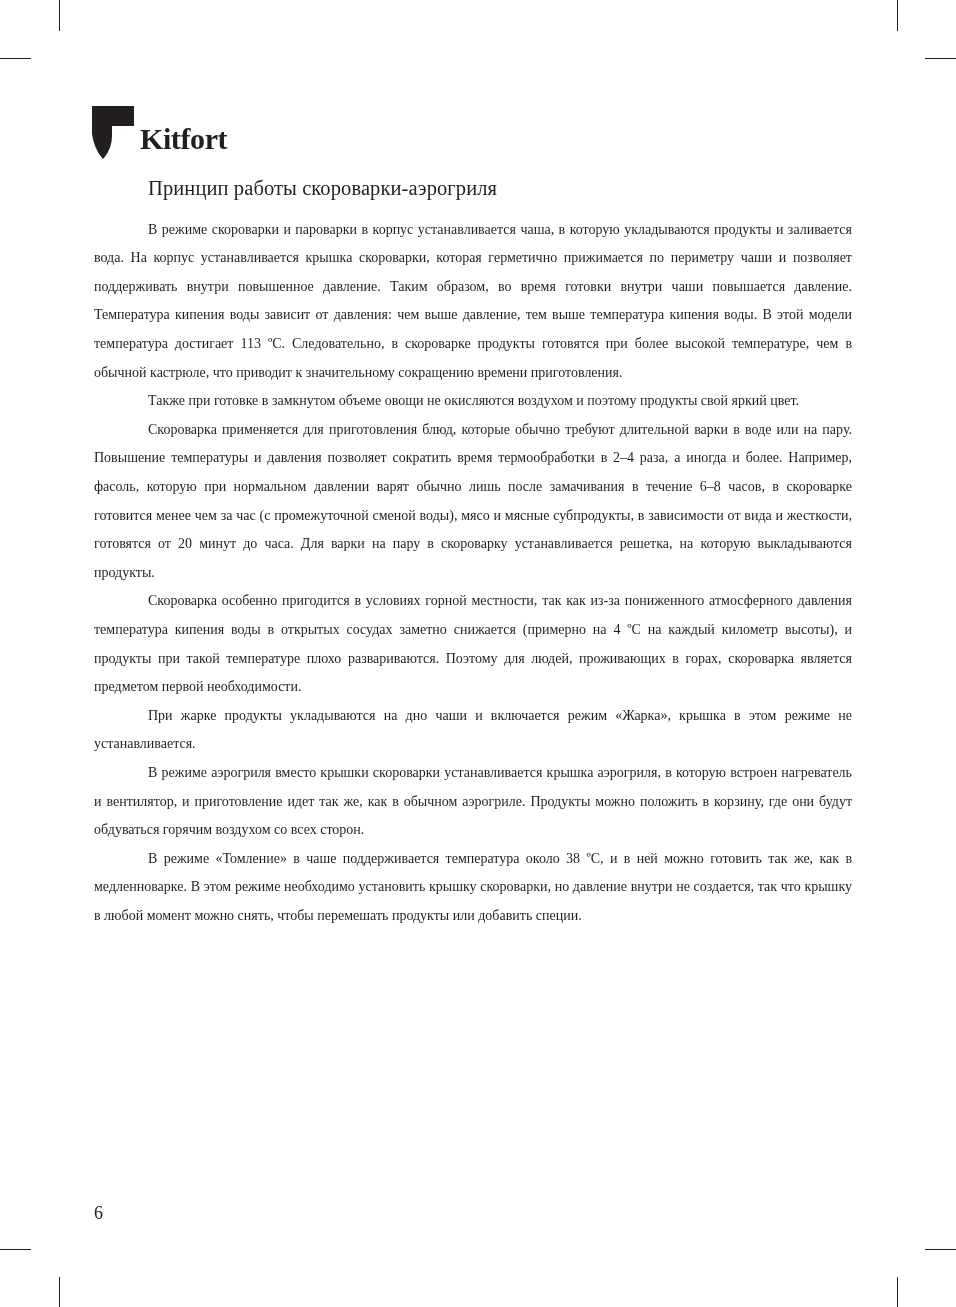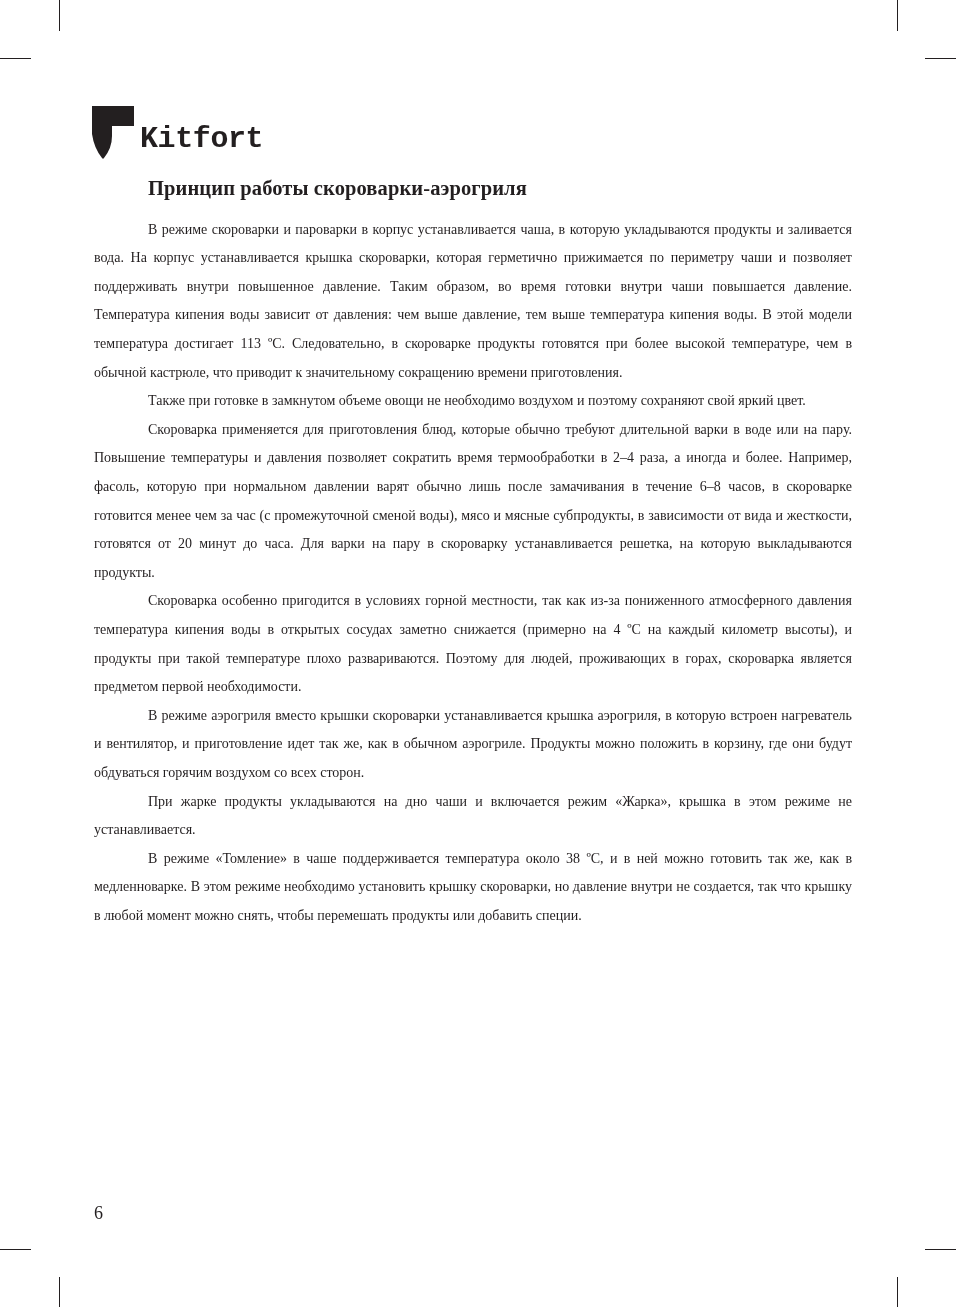--- a/index.html
+++ b/index.html
@@ -44,40 +44,40 @@
     display: flex;
     align-items: flex-end;
     gap: 6px;
   }
   .logo-mark {
     display: block;
     width: 42px;
     height: 54px;
   }
   .logo-wordmark {
-    font-family: Liberation Mono, monospace;
+    font-family: Liberation Serif, serif;
     font-weight: 700;
     font-size: 30px;
     letter-spacing: -0.4px;
     color: #231f20;
     line-height: 1;
     position: relative;
     top: -6px;
   }
 
   
   .content {
     position: absolute;
     left: 94px;
     top: 176px;
     width: 758px;
   }
   h1.section-heading {
     font-family: "Liberation Serif", serif;
-    font-weight: bold;
+    font-weight: normal;
     font-size: 20.5px;
     line-height: 1.25;
     margin: 0 0 14px 0;
     padding-left: 54px;
     color: #231f20;
     letter-spacing: 0.1px;
   }
   p.para {
     font-family: "Liberation Serif", serif;
     font-size: 14px;
@@ -118,23 +118,23 @@
   <div class="logo">
     <svg class="logo-mark" viewBox="0 0 42 54">
       <path d="M0 0 H42 V20 H20 V30 Q20 42 12 52 Q11 53.5 10 52 Q2 42 0 28 Z" fill="#231f20"></path>
     </svg>
     <span class="logo-wordmark">Kitfort</span>
   </div>
 
   <div class="content">
     <h1 class="section-heading">Принцип работы скороварки-аэрогриля</h1>
     <p class="para">В режиме скороварки и пароварки в корпус устанавливается чаша, в которую укладываются продукты и заливается вода. На корпус устанавливается крышка скороварки, которая герметично прижимается по периметру чаши и позволяет поддерживать внутри повышенное давление. Таким образом, во время готовки внутри чаши повышается давление. Температура кипения воды зависит от давления: чем выше давление, тем выше температура кипения воды. В этой модели температура достигает 113 ºC. Следовательно, в скороварке продукты готовятся при более высокой температуре, чем в обычной кастрюле, что приводит к значительному сокращению времени приготовления.</p>
-    <p class="para">Также при готовке в замкнутом объеме овощи не необходимо воздухом и поэтому сохраняют свой яркий цвет.</p>
+    <p class="para">Также при готовке в замкнутом объеме овощи не окисляются воздухом и поэтому продукты свой яркий цвет.</p>
     <p class="para">Скороварка применяется для приготовления блюд, которые обычно требуют длительной варки в воде или на пару. Повышение температуры и давления позволяет сократить время термообработки в 2–4 раза, а иногда и более. Например, фасоль, которую при нормальном давлении варят обычно лишь после замачивания в течение 6–8 часов, в скороварке готовится менее чем за час (с промежуточной сменой воды), мясо и мясные субпродукты, в зависимости от вида и жесткости, готовятся от 20 минут до часа. Для варки на пару в скороварку устанавливается решетка, на которую выкладываются продукты.</p>
     <p class="para">Скороварка особенно пригодится в условиях горной местности, так как из-за пониженного атмосферного давления температура кипения воды в открытых сосудах заметно снижается (примерно на 4 ºC на каждый километр высоты), и продукты при такой температуре плохо развариваются. Поэтому для людей, проживающих в горах, скороварка является предметом первой необходимости.</p>
+    <p class="para">При жарке продукты укладываются на дно чаши и включается режим «Жарка», крышка в этом режиме не устанавливается.</p>
     <p class="para">В режиме аэрогриля вместо крышки скороварки устанавливается крышка аэрогриля, в которую встроен нагреватель и вентилятор, и приготовление идет так же, как в обычном аэрогриле. Продукты можно положить в корзину, где они будут обдуваться горячим воздухом со всех сторон.</p>
-    <p class="para">При жарке продукты укладываются на дно чаши и включается режим «Жарка», крышка в этом режиме не устанавливается.</p>
     <p class="para">В режиме «Томление» в чаше поддерживается температура около 38 ºC, и в ней можно готовить так же, как в медленноварке. В этом режиме необходимо установить крышку скороварки, но давление внутри не создается, так что крышку в любой момент можно снять, чтобы перемешать продукты или добавить специи.</p>
   </div>
 
   <div class="folio">6</div>
 
 </div>
 
 </body></html>

